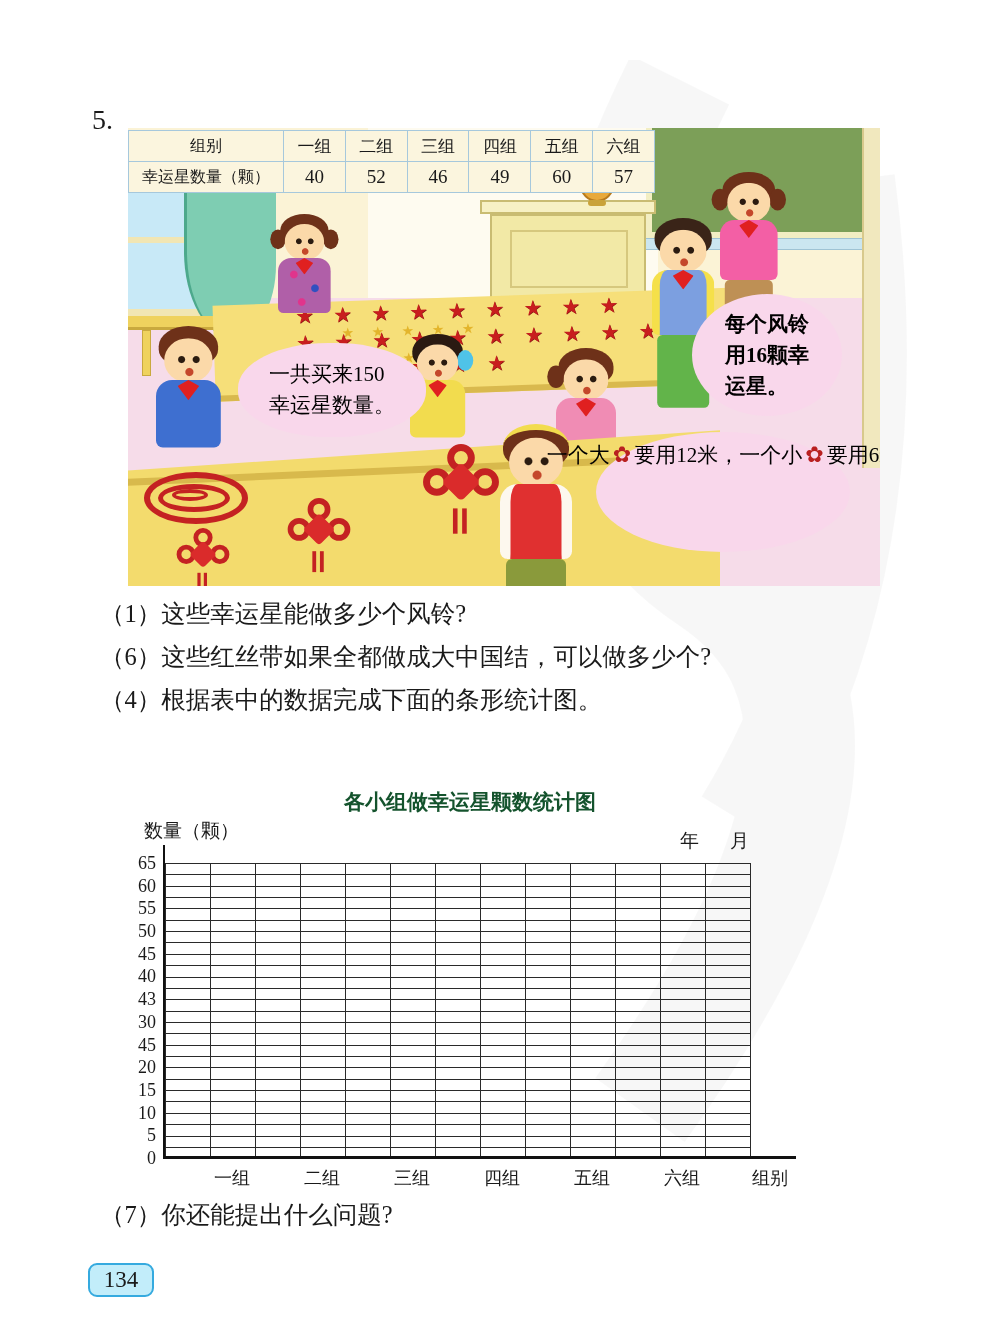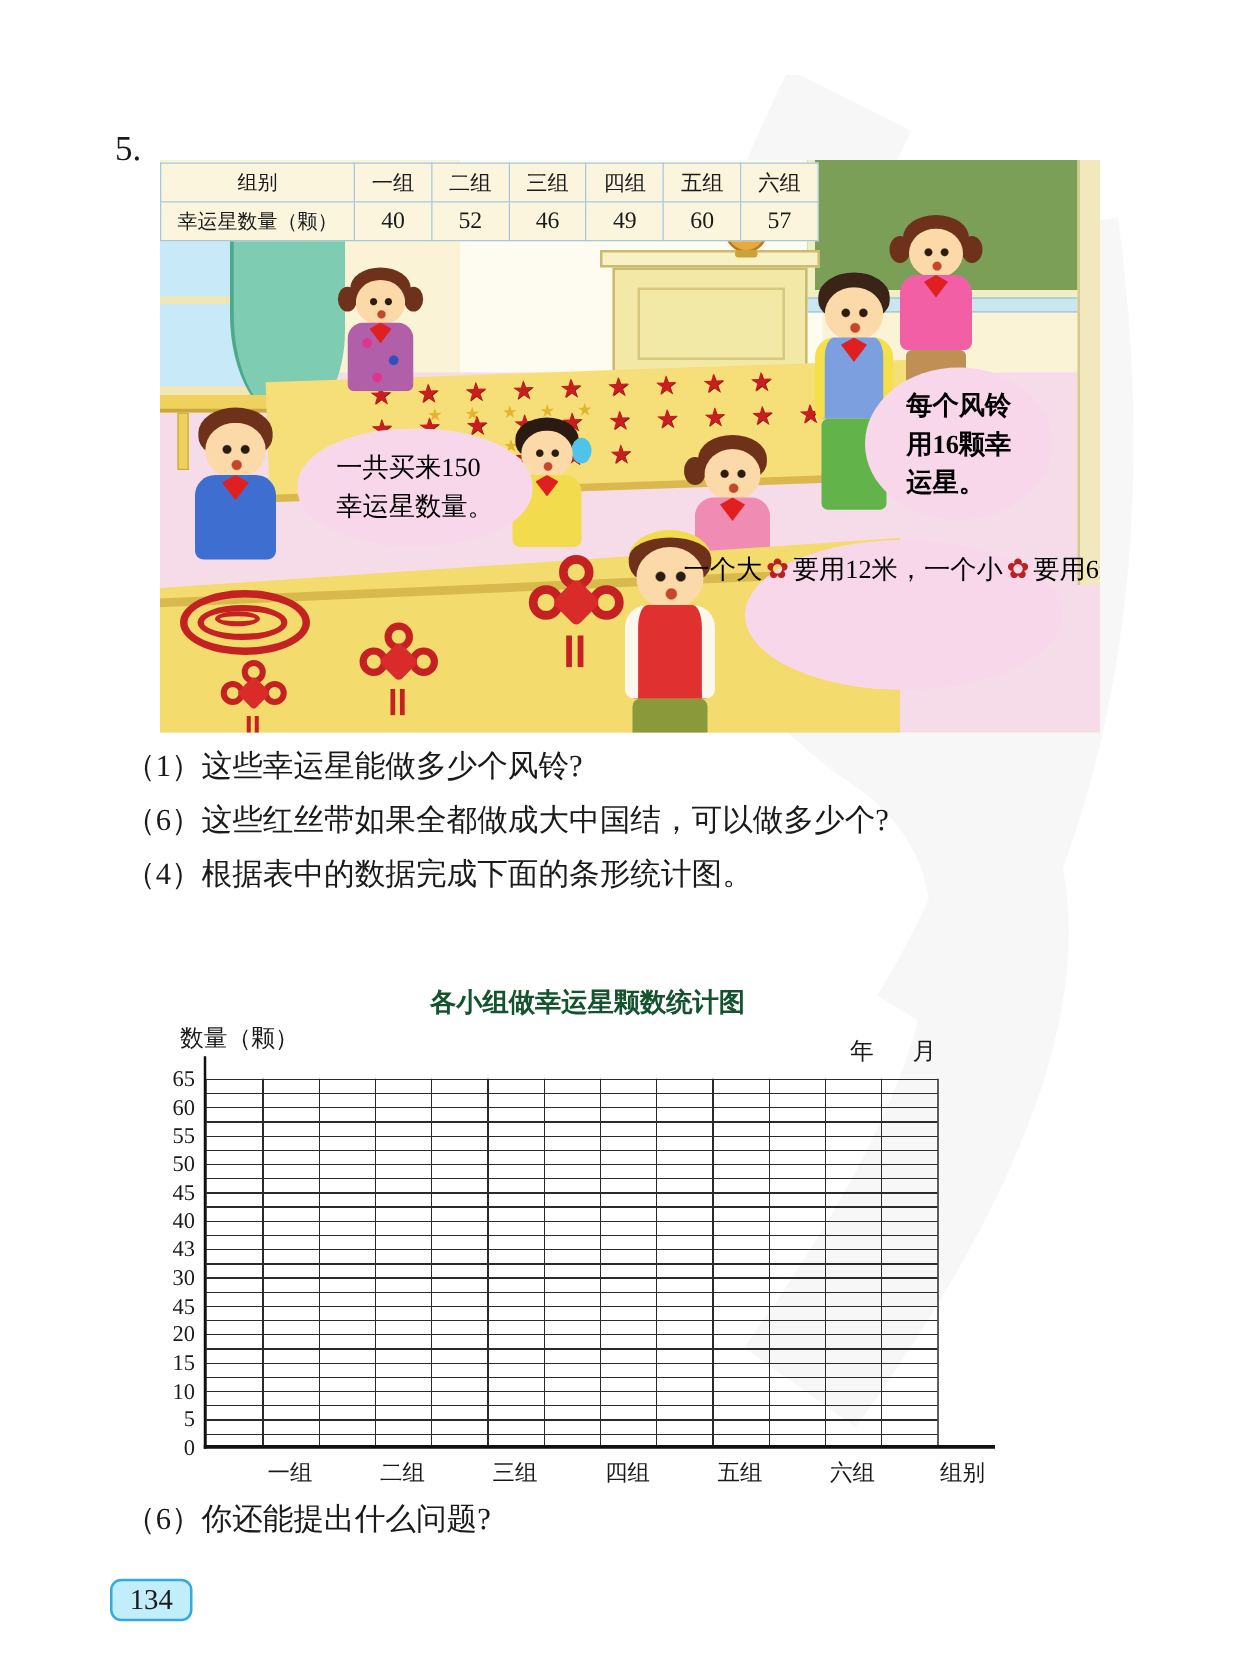--- a/index.html
+++ b/index.html
@@ -310,16 +310,16 @@
   </div>
 
   <div class="xlab" style="left:202px;">一组</div>
   <div class="xlab" style="left:292px;">二组</div>
   <div class="xlab" style="left:382px;">三组</div>
   <div class="xlab" style="left:472px;">四组</div>
   <div class="xlab" style="left:562px;">五组</div>
   <div class="xlab" style="left:652px;">六组</div>
   <div class="xlab" style="left:740px;">组别</div>
 
-  <div class="q5">（6）你还能提出什么问题?</div>
+  <div class="q5">（7）你还能提出什么问题?</div>
 
   <div class="badge">134</div>
 </div>
 
 </body></html>

